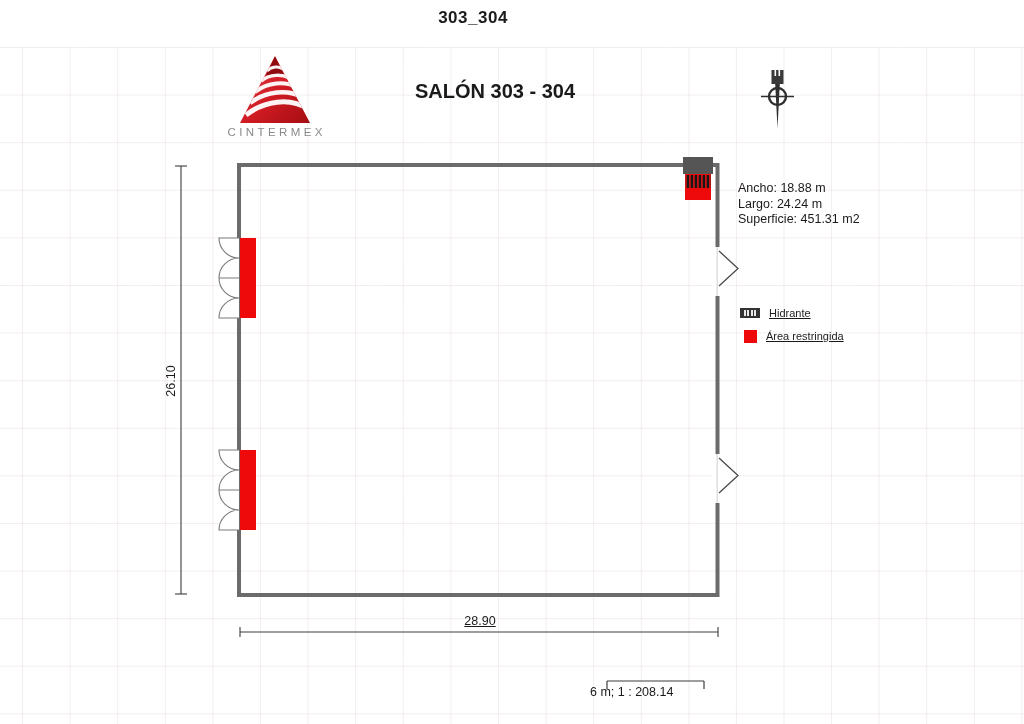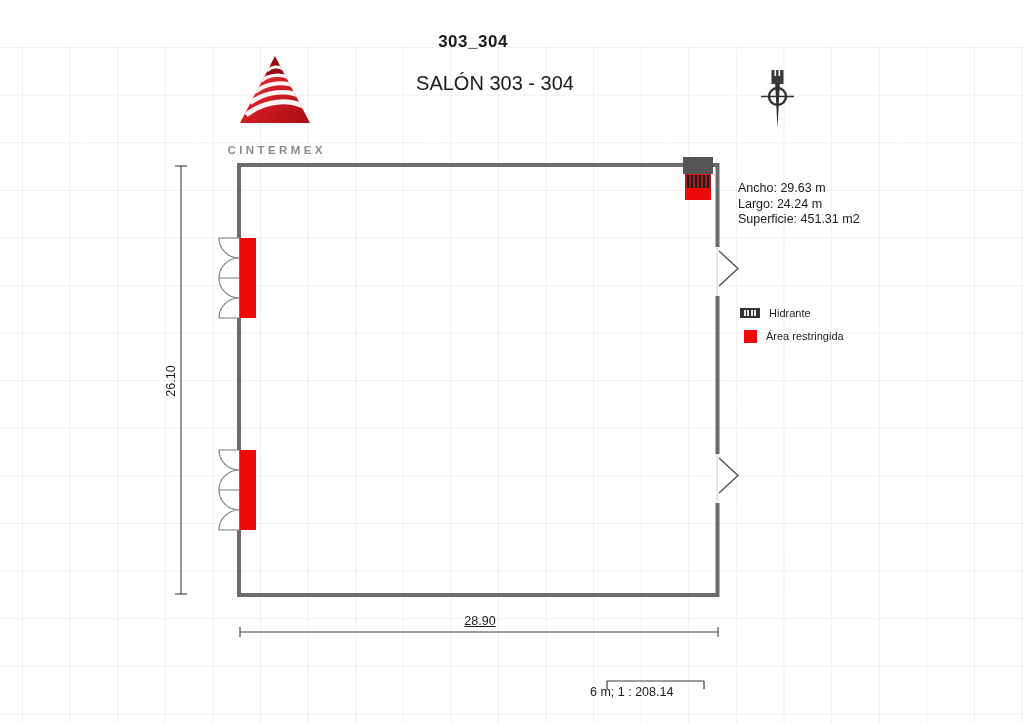--- a/index.html
+++ b/index.html
@@ -9,40 +9,40 @@
   }
   .grid-bg{
     position:absolute;left:0;top:47px;width:1024px;height:677px;
     background-image:
       linear-gradient(to right, rgba(216,200,198,0.30) 1px, transparent 1px),
       linear-gradient(to bottom, rgba(216,200,198,0.30) 1px, transparent 1px);
     background-size:47.6px 47.6px;
     background-position:22px 0;
   }
   .page-title{
-    position:absolute;top:32px;left:0;width:946px;text-align:center;
+    position:absolute;top:8px;left:0;width:946px;text-align:center;
     font-size:17px;font-weight:bold;letter-spacing:0.5px;
   }
   .salon-title{
-    position:absolute;left:380px;top:72px;width:230px;text-align:center;
-    font-size:20px;font-weight:normal;
+    position:absolute;left:380px;top:80px;width:230px;text-align:center;
+    font-size:20px;font-weight:bold;
   }
   .logo{position:absolute;left:218px;top:53px;width:114px;text-align:center;}
   .logo svg{display:block;margin:0 auto;}
   .logo .brand{
-    margin-top:19px;font-size:11.5px;font-weight:700;color:#8a8a8a;
+    margin-top:1px;font-size:11.5px;font-weight:400;color:#8a8a8a;
     letter-spacing:3.4px;text-indent:3.4px;
   }
   .compass{position:absolute;left:752px;top:60px;}
   .plan-svg{position:absolute;left:0;top:0;}
   .info-block{
     position:absolute;left:738px;top:181px;font-size:12.5px;line-height:15.5px;
     white-space:nowrap;
   }
-  .legend{position:absolute;left:740px;top:306px;font-size:11px;}
+  .legend{position:absolute;left:740px;top:306px;font-size:11px;text-decoration:underline;}
   .legend-row{display:flex;align-items:center;margin-bottom:9px;height:14px;}
   .legend-label{margin-left:9px;color:#222;}
   .hydrant-chip{
     width:16px;height:6px;border:2px solid #333;
     background:repeating-linear-gradient(90deg,#333 0 1.5px,#e8e8e8 1.5px 3.5px);
   }
   .restricted-chip{width:13px;height:13px;background:#ee0a0a;margin-left:4px;}
   .dim-height-label{
     position:absolute;left:149px;top:374px;width:44px;text-align:center;
     font-size:12.5px;transform:rotate(-90deg);
@@ -150,21 +150,21 @@
   </g>
 
   <g stroke="#3c3c3c" stroke-width="1.2">
     <line x1="607" y1="681" x2="704" y2="681"></line>
     <line x1="607" y1="681" x2="607" y2="689"></line>
     <line x1="704" y1="681" x2="704" y2="689"></line>
   </g>
 </svg>
 
 <div class="info-block">
-  <div>Ancho: 29.63 m</div>
+  <div>Ancho: 18.88 m</div>
   <div>Largo: 24.24 m</div>
   <div>Superficie: 451.31 m2</div>
 </div>
 
 <div class="legend">
   <div class="legend-row">
     <span class="hydrant-chip"></span>
     <span class="legend-label">Hidrante</span>
   </div>
   <div class="legend-row">

